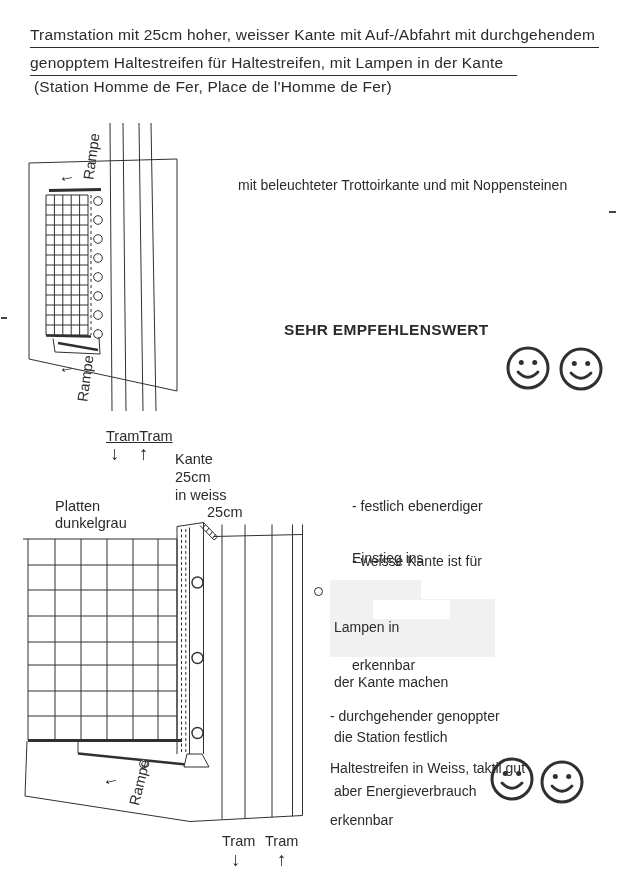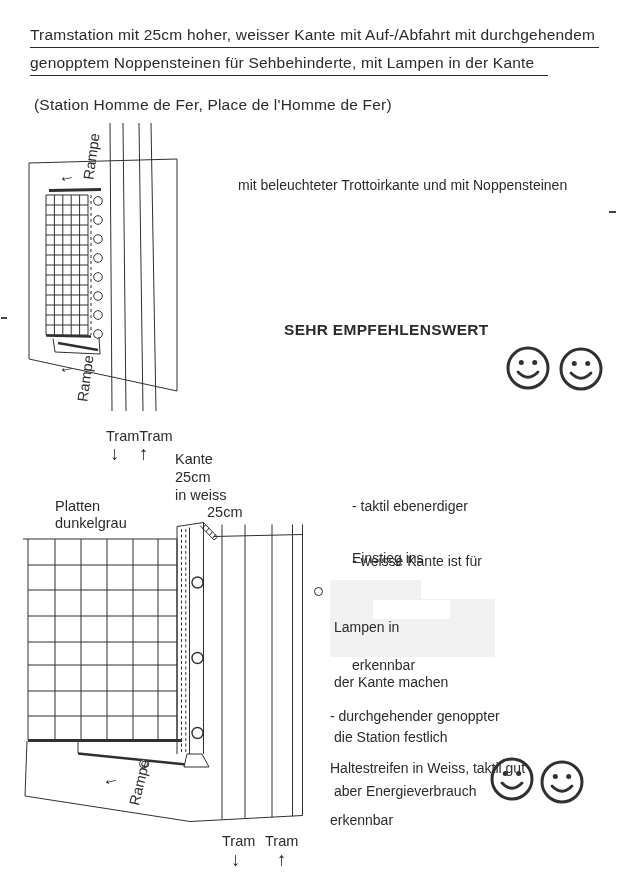--- a/index.html
+++ b/index.html
@@ -16,22 +16,22 @@
   .mark{position:absolute;background:#444;}
   .bullet{position:absolute;width:9px;height:9px;border:1.5px solid #2b2b2b;border-radius:50%;box-sizing:border-box;}
   svg{display:block;}
 </style>
 </head>
 <body>
 
 <div class="page">
 
   <div class="abs title u" style="left:30px;top:6px;padding-right:4px;">Tramstation mit 25cm hoher, weisser Kante mit Auf-/Abfahrt mit durchgehendem</div>
-  <div class="abs title u" style="left:30px;top:34px;padding-right:14px;">genopptem Noppensteinen für Sehbehinderte, mit Lampen in der Kante</div>
-  <div class="abs title" style="left:34px;top:76px;">(Station Homme de Fer, Place de l'Homme de Fer)</div>
+  <div class="abs title u" style="left:30px;top:34px;padding-right:14px;">genopptem Haltestreifen für Haltestreifen, mit Lampen in der Kante</div>
+  <div class="abs title" style="left:34px;top:58px;">(Station Homme de Fer, Place de l'Homme de Fer)</div>
 
   <div class="mark" style="left:1px;top:298px;width:6px;height:2px;"></div>
   <div class="mark" style="left:609px;top:192px;width:7px;height:2px;"></div>
 
   <svg class="abs" style="left:0;top:100px;" width="240" height="300" viewBox="0 0 240 300">
     <g fill="none" stroke="#303030" stroke-width="1">
 
       <polygon points="29,44 177,40 177,272 29,240"></polygon>
 
       <path d="M110,4 L112,292 M123,4 L126,292 M139,4 L143,292 M151,4 L156,292"></path>
@@ -74,21 +74,21 @@
       <circle cx="29.7" cy="17.5" r="2.5" fill="#303030"></circle>
     <path d="M13,27 Q23,37.5 33,27" fill="none" stroke="#303030" stroke-width="2.8" stroke-linecap="round"></path>
   </svg>
   <svg class="abs" style="left:558px;top:327px;" width="46" height="46" viewBox="0 0 46 46">
     <circle cx="23" cy="23" r="20" fill="none" stroke="#303030" stroke-width="3"></circle>
     <circle cx="16.3" cy="17.5" r="2.5" fill="#303030"></circle>
       <circle cx="29.7" cy="17.5" r="2.5" fill="#303030"></circle>
     <path d="M13,27 Q23,37.5 33,27" fill="none" stroke="#303030" stroke-width="2.8" stroke-linecap="round"></path>
   </svg>
 
-  <div class="abs lbl" style="left:106px;top:409px;">TramTram</div>
+  <div class="abs lbl" style="left:106px;top:409px;text-decoration:underline;">TramTram</div>
   <div class="abs arrow" style="left:110px;top:425px;">↓</div>
   <div class="abs arrow" style="left:139px;top:425px;">↑</div>
   <div class="abs lbl" style="left:175px;top:432px;">Kante</div>
   <div class="abs lbl" style="left:175px;top:450px;">25cm</div>
   <div class="abs lbl" style="left:175px;top:468px;">in weiss</div>
   <div class="abs lbl" style="left:207px;top:485px;">25cm</div>
   <div class="abs lbl" style="left:55px;top:479px;">Platten</div>
   <div class="abs lbl" style="left:55px;top:496px;">dunkelgrau</div>
 
   <svg class="abs" style="left:0;top:500px;" width="320" height="360" viewBox="0 0 320 360">
@@ -118,21 +118,21 @@
           <circle cx="197.5" cy="139" r="5.5"></circle>
           <circle cx="197.5" cy="214" r="5.5"></circle>
       </g>
     </g>
   </svg>
 
   <div class="abs lbl rot" style="left:112px;top:755px;width:56px;text-align:center;transform:rotate(-76deg);">Rampe</div>
   <div class="abs rot" style="left:102px;top:750px;width:20px;font-size:17px;transform:rotate(-12deg);">←</div>
 
   <div class="abs t" style="left:352px;top:444px;">
-    <div>- taktil ebenerdiger</div>
+    <div>- festlich ebenerdiger</div>
     <div>Einstieg ins</div>
     <div>Niederflurtram</div>
   </div>
 
   <div class="abs t" style="left:352px;top:499px;">
     <div>- weisse Kante ist für</div>
     <div>Sehbehinderte besser</div>
     <div>erkennbar</div>
   </div>
 

